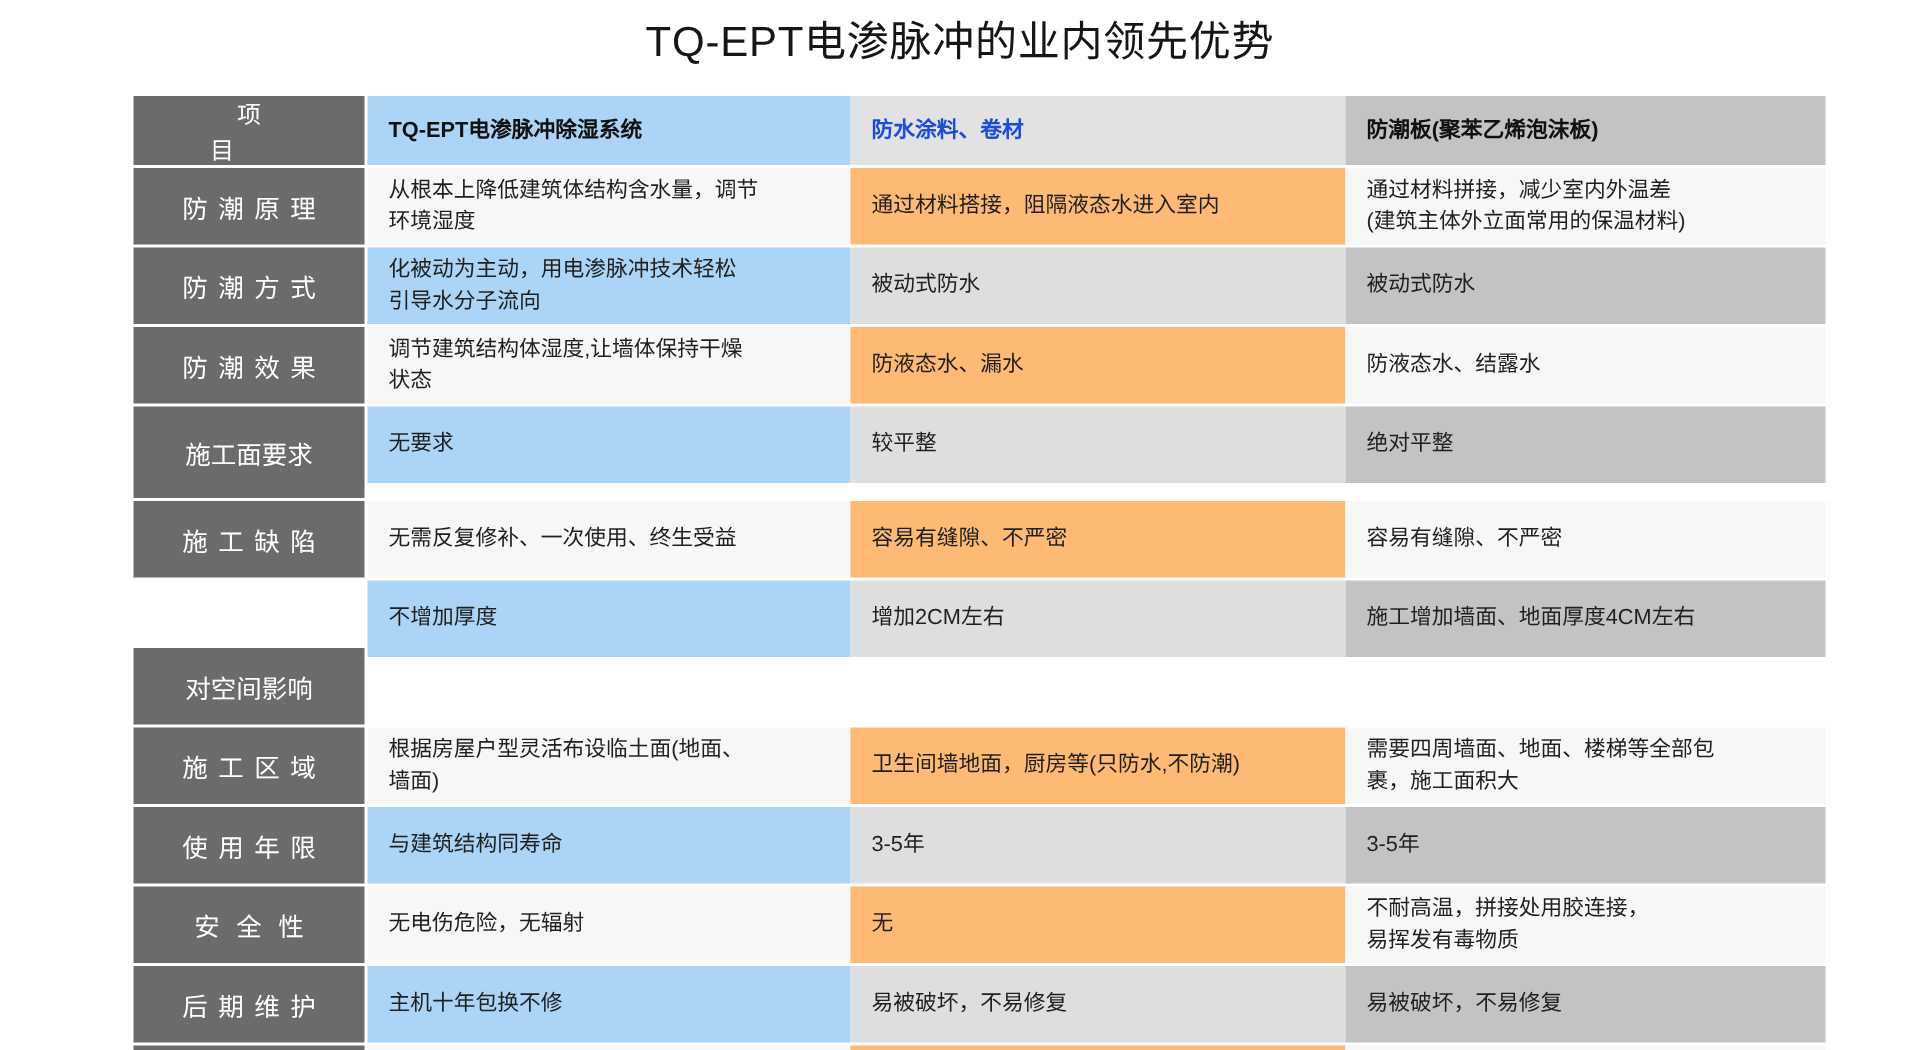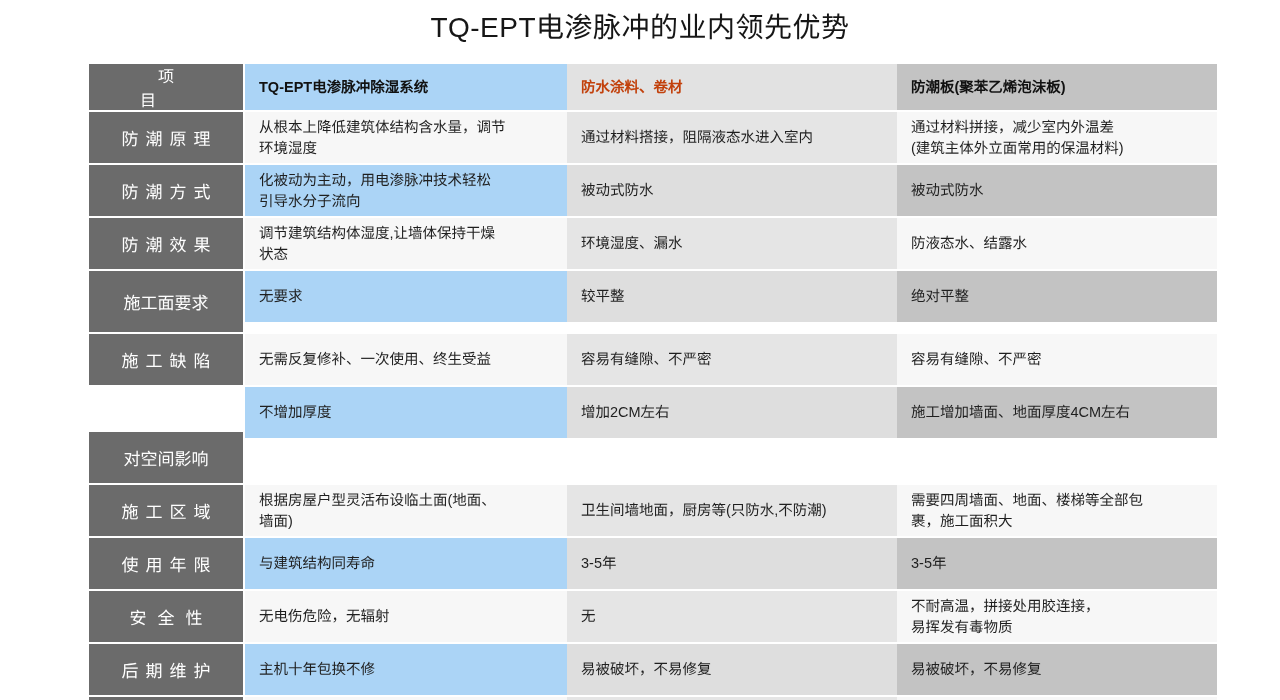--- a/index.html
+++ b/index.html
@@ -97,22 +97,22 @@
   .c3 { width: 330px; min-width: 330px; }
   .c4 { width: 320px; min-width: 320px; flex: 1 1 auto; }
 
   
   .c2.sh-blue  { background: #abd4f6; }
   .c2.sh-light { background: #f7f7f7; }
   .c2.sh-head  { background: #abd4f6; font-weight: bold; color: #111; }
 
   
   .c3.sh-gray  { background: #dedede; }
-  .c3.sh-light { background: #e5e5e5; }
-  .c3.sh-head  { background: #e2e2e2; font-weight: bold; color: #c2410c; }
+  .c3.sh-light { background: #fdba74; }
+  .c3.sh-head  { background: #e2e2e2; font-weight: bold; color: #1d4ed8; }
 
   
   .c4.sh-dark  { background: #c3c3c3; }
   .c4.sh-light { background: #f7f7f7; }
   .c4.sh-head  { background: #c3c3c3; font-weight: bold; color: #111; }
 
   .cell-text { display: block; white-space: pre-line; }
   .header-row .cell { padding-top: 10px; padding-bottom: 10px; }
 </style>
 </head>
@@ -174,21 +174,21 @@
 
     <div class="row">
       <div class="cell-label spaced-4" style="height:51px;">
         <span>防潮效果</span>
       </div>
       <div class="cell c2 sh-light" style="height:51px;">
         <span class="cell-text">调节建筑结构体湿度,让墙体保持干燥
 状态</span>
       </div>
       <div class="cell c3 sh-light" style="height:51px;">
-        <span class="cell-text">环境湿度、漏水</span>
+        <span class="cell-text">防液态水、漏水</span>
       </div>
       <div class="cell c4 sh-light" style="height:51px;">
         <span class="cell-text">防液态水、结露水</span>
       </div>
     </div>
 
     <div class="row">
       <div class="cell-label tight" style="height:61px;">
         <span>施工面要求</span>
       </div>

